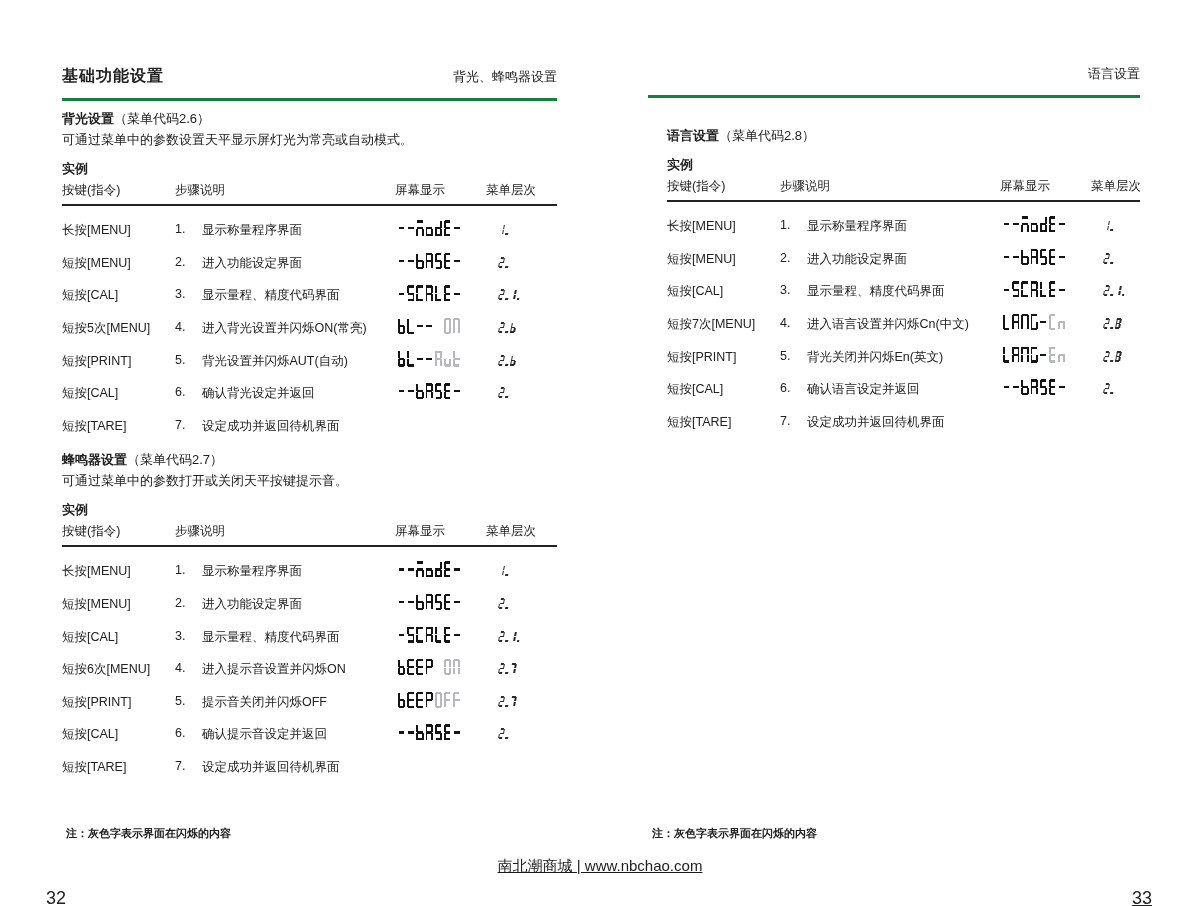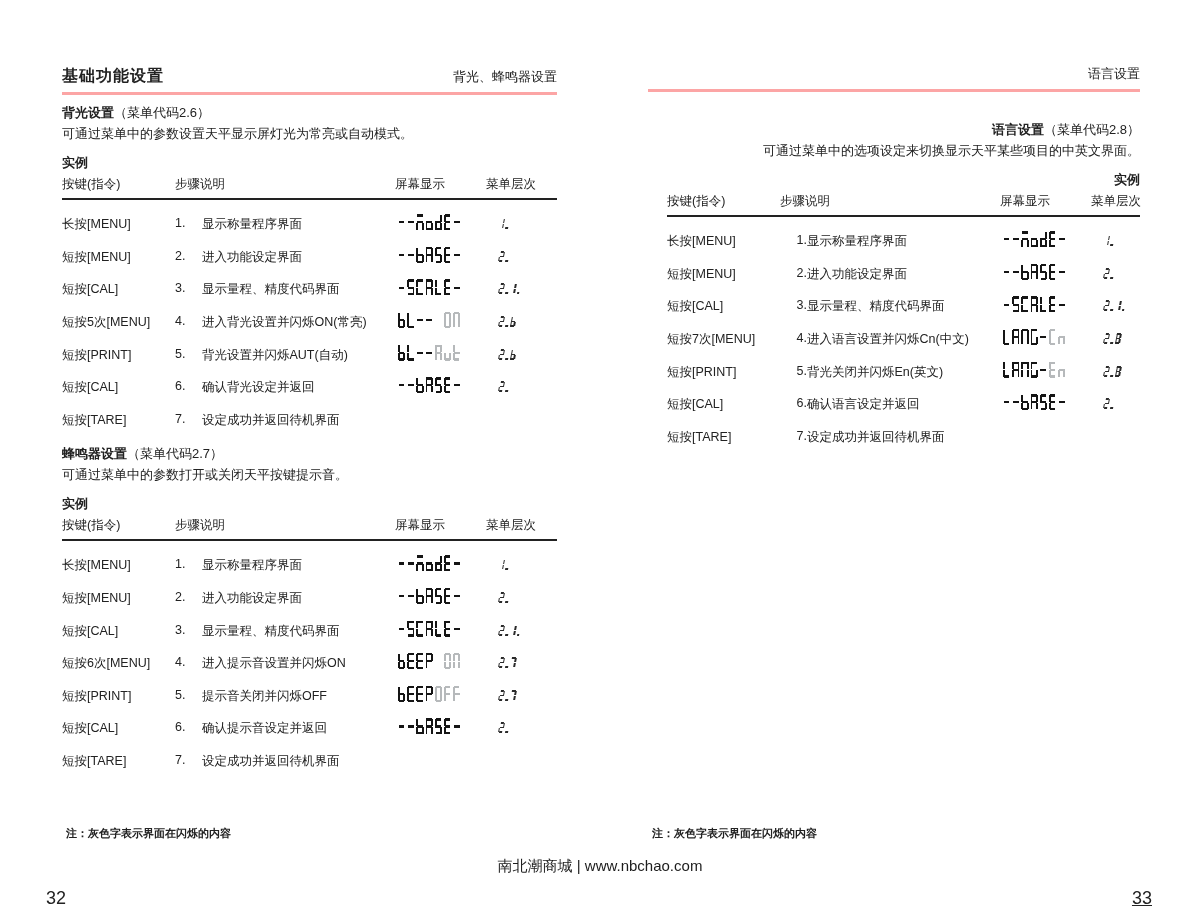--- a/index.html
+++ b/index.html
@@ -3,24 +3,24 @@
 <meta charset="utf-8">
 <style>
   html,body{margin:0;padding:0;}
   body{
     width:1200px;height:906px;position:relative;background:#ffffff;
     font-family:"Liberation Sans","DejaVu Sans",sans-serif;
     color:#222;overflow:hidden;
   }
   .page{position:absolute;top:0;height:906px;}
   #pageL{left:62px;width:495px;}
-  #pageR{left:648px;width:492px;text-align:right;}
+  #pageR{left:648px;width:492px;}
 
   .hd{margin-top:66px;display:flex;justify-content:space-between;align-items:flex-end;
-      border-bottom:3px solid #fca5a5;padding-bottom:7px;}
+      border-bottom:3px solid #15803d;padding-bottom:13px;}
   .hd-title{font-size:16px;font-weight:bold;letter-spacing:1px;line-height:19px;}
   .hd-sub{font-size:13px;line-height:16px;}
 
   .sec{margin-top:10px;}
   .sec + .sec{}
   #pageR .sec{margin-top:30px;margin-left:19px;}
   .sec-title{font-size:13px;line-height:16px;}
   .sec-title b{font-weight:bold;}
   .sec-desc{margin-top:5px;font-size:13px;line-height:16px;}
   .sec-example{margin-top:13px;font-size:13px;font-weight:bold;line-height:16px;}
@@ -54,21 +54,21 @@
   .sg.e{left:0;bottom:5%;width:26%;height:43%;}
   .sg.f{left:0;top:5%;width:26%;height:43%;}
   .sg.g{left:10%;right:10%;top:44%;height:13%;}
   .sg.p{right:0;bottom:0;width:2.4px;height:2.4px;}
   .sc.flash{color:#b6b9bb;}
 
   .note{position:absolute;top:826px;left:4px;font-size:11px;font-weight:bold;}
   .pageno{position:absolute;top:888px;font-size:18px;}
   #pn-l{left:46px;}
   #pn-r{right:48px;text-decoration:underline;}
-  .footer{position:absolute;left:0;right:0;top:857px;text-align:center;font-size:15px;color:#1c1c1c;}
+  .footer{position:absolute;left:0;right:0;top:857px;text-align:center;font-size:15px;color:#1c1c1c;text-decoration:underline;}
 </style>
 </head>
 <body>
 
 <div class="page" id="pageL">
   <div class="hd">
     <span class="hd-title">基础功能设置</span>
     <span class="hd-sub">背光、蜂鸣器设置</span>
   </div>
 
@@ -871,21 +871,20 @@
 <div class="page" id="pageR">
   <div class="hd">
     <span class="hd-title"></span>
     <span class="hd-sub">语言设置</span>
   </div>
 
   <div class="sec">
     <div class="sec-title">
       <b>语言设置</b><span>（菜单代码2.8）</span>
     </div>
-    <div class="sec-desc">可通过菜单中的选项设定来切换显示天平某些项目的中英文界面。</div>
     <div class="sec-example">实例</div>
     <div class="thead">
         <span class="th0">按键(指令)</span>
         <span class="th1">步骤说明</span>
         <span class="th2">屏幕显示</span>
         <span class="th3">菜单层次</span>
       </div>
     <div class="trows">
         <div class="trow">
           <span class="cell c-key">长按[MENU]</span>

